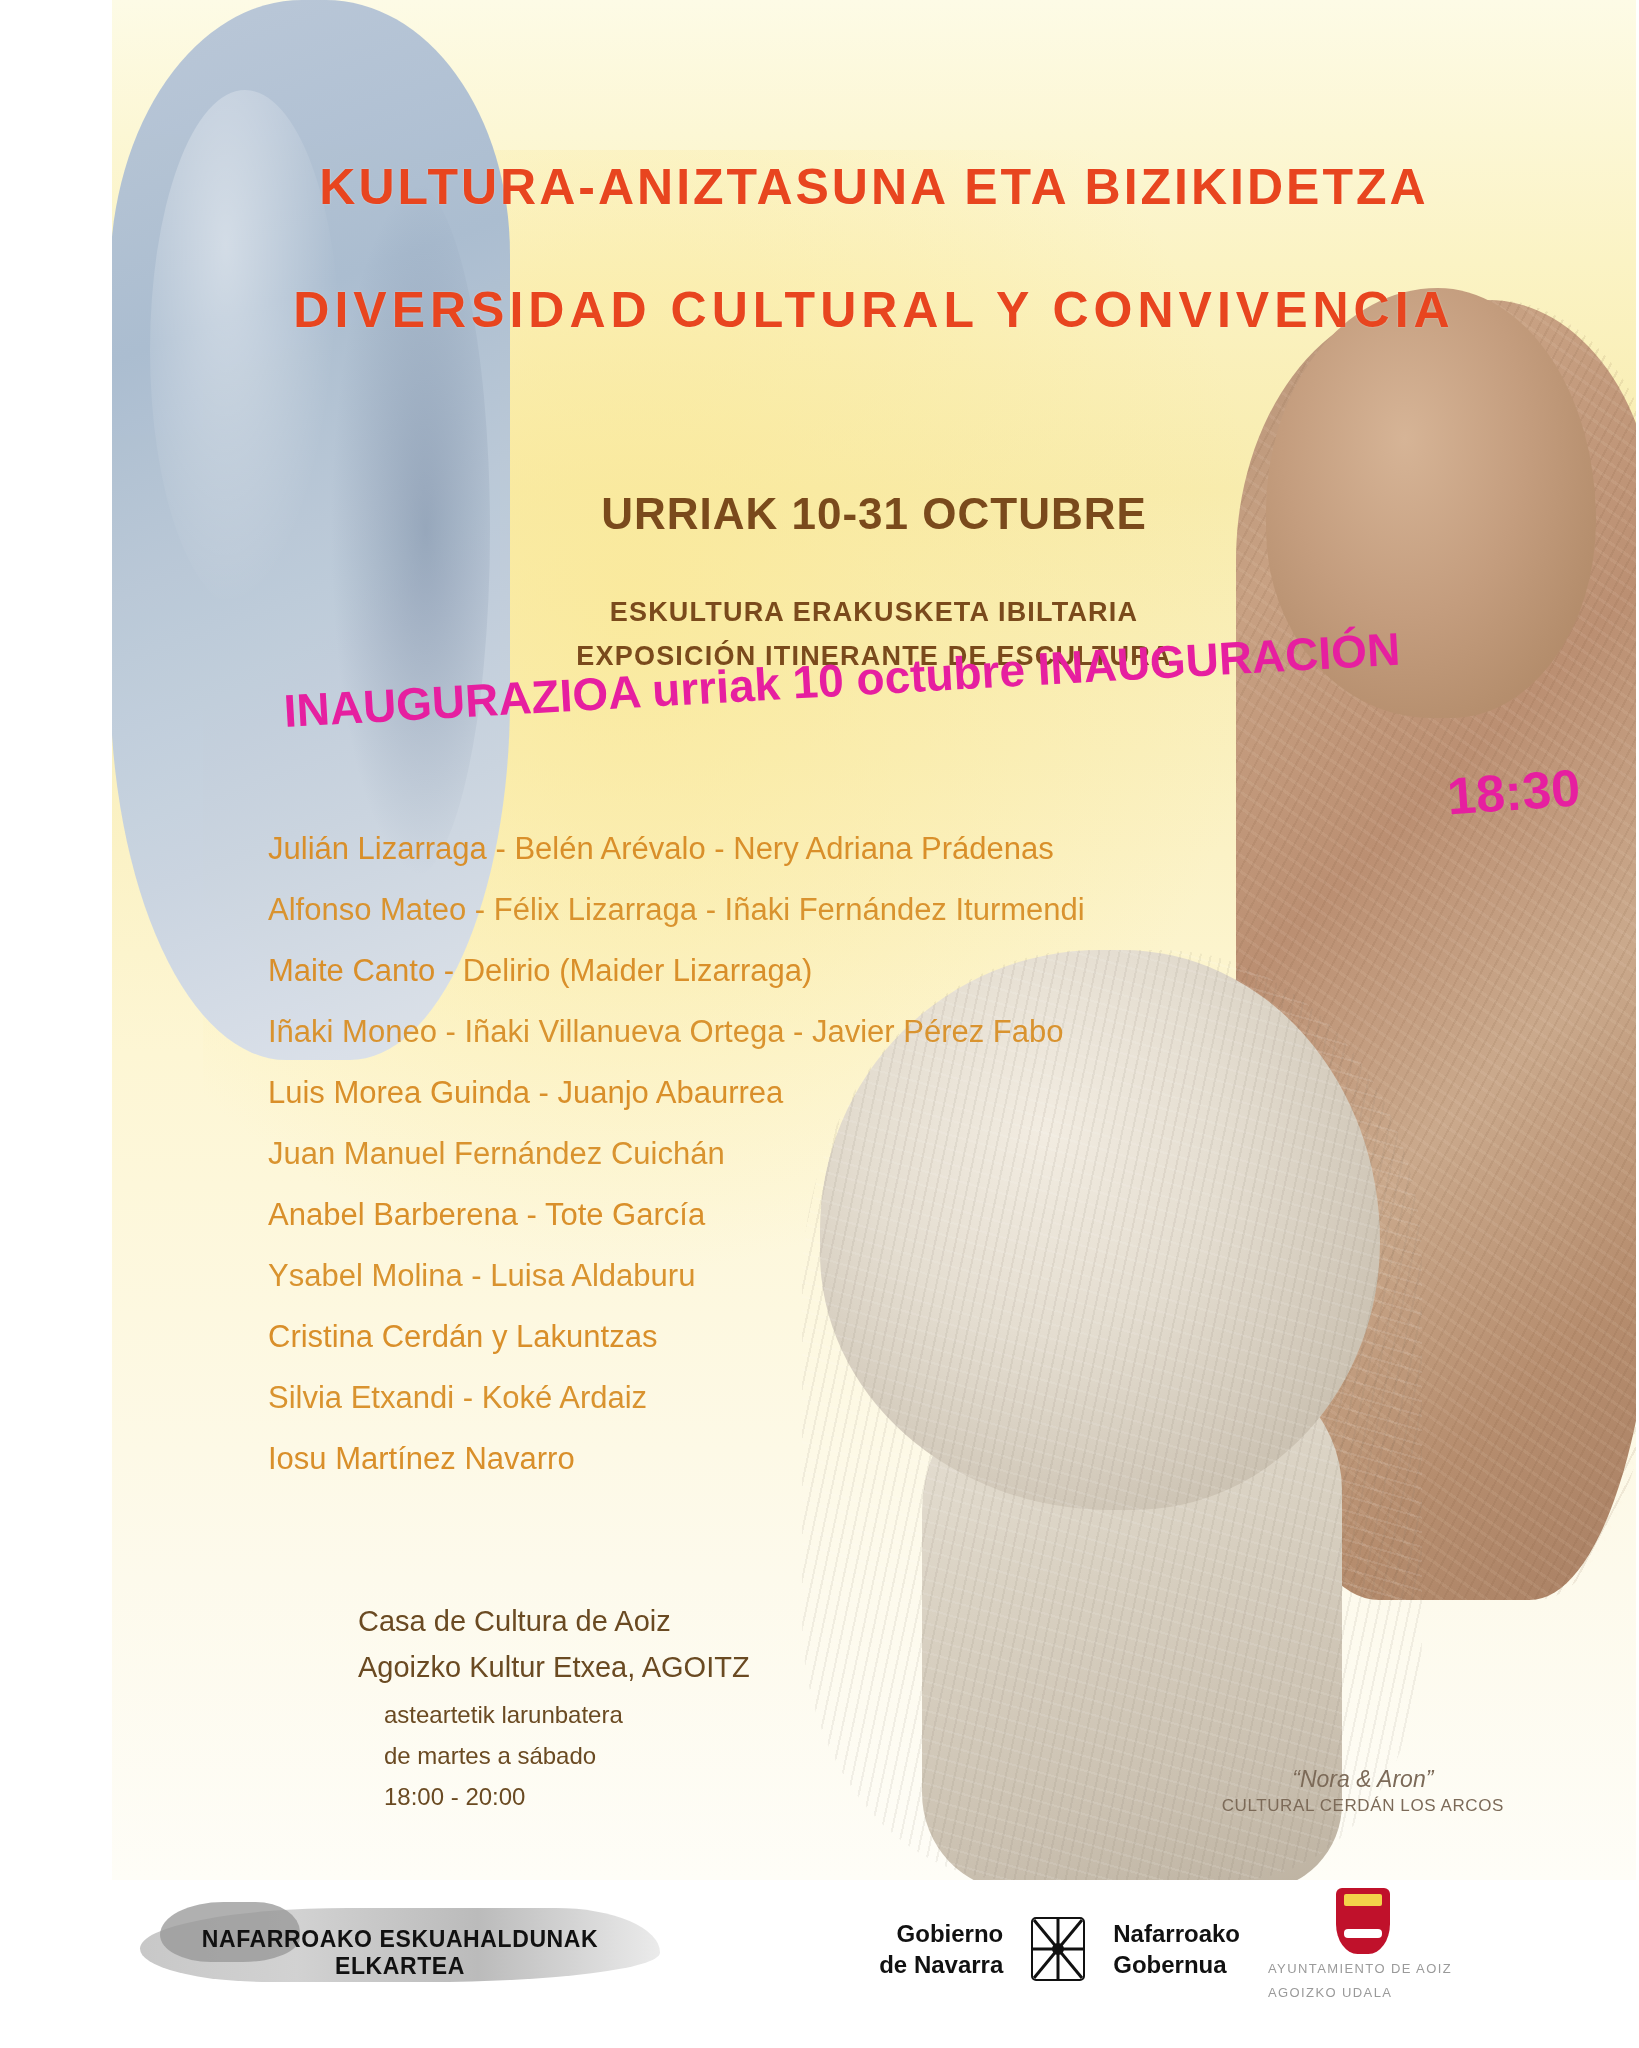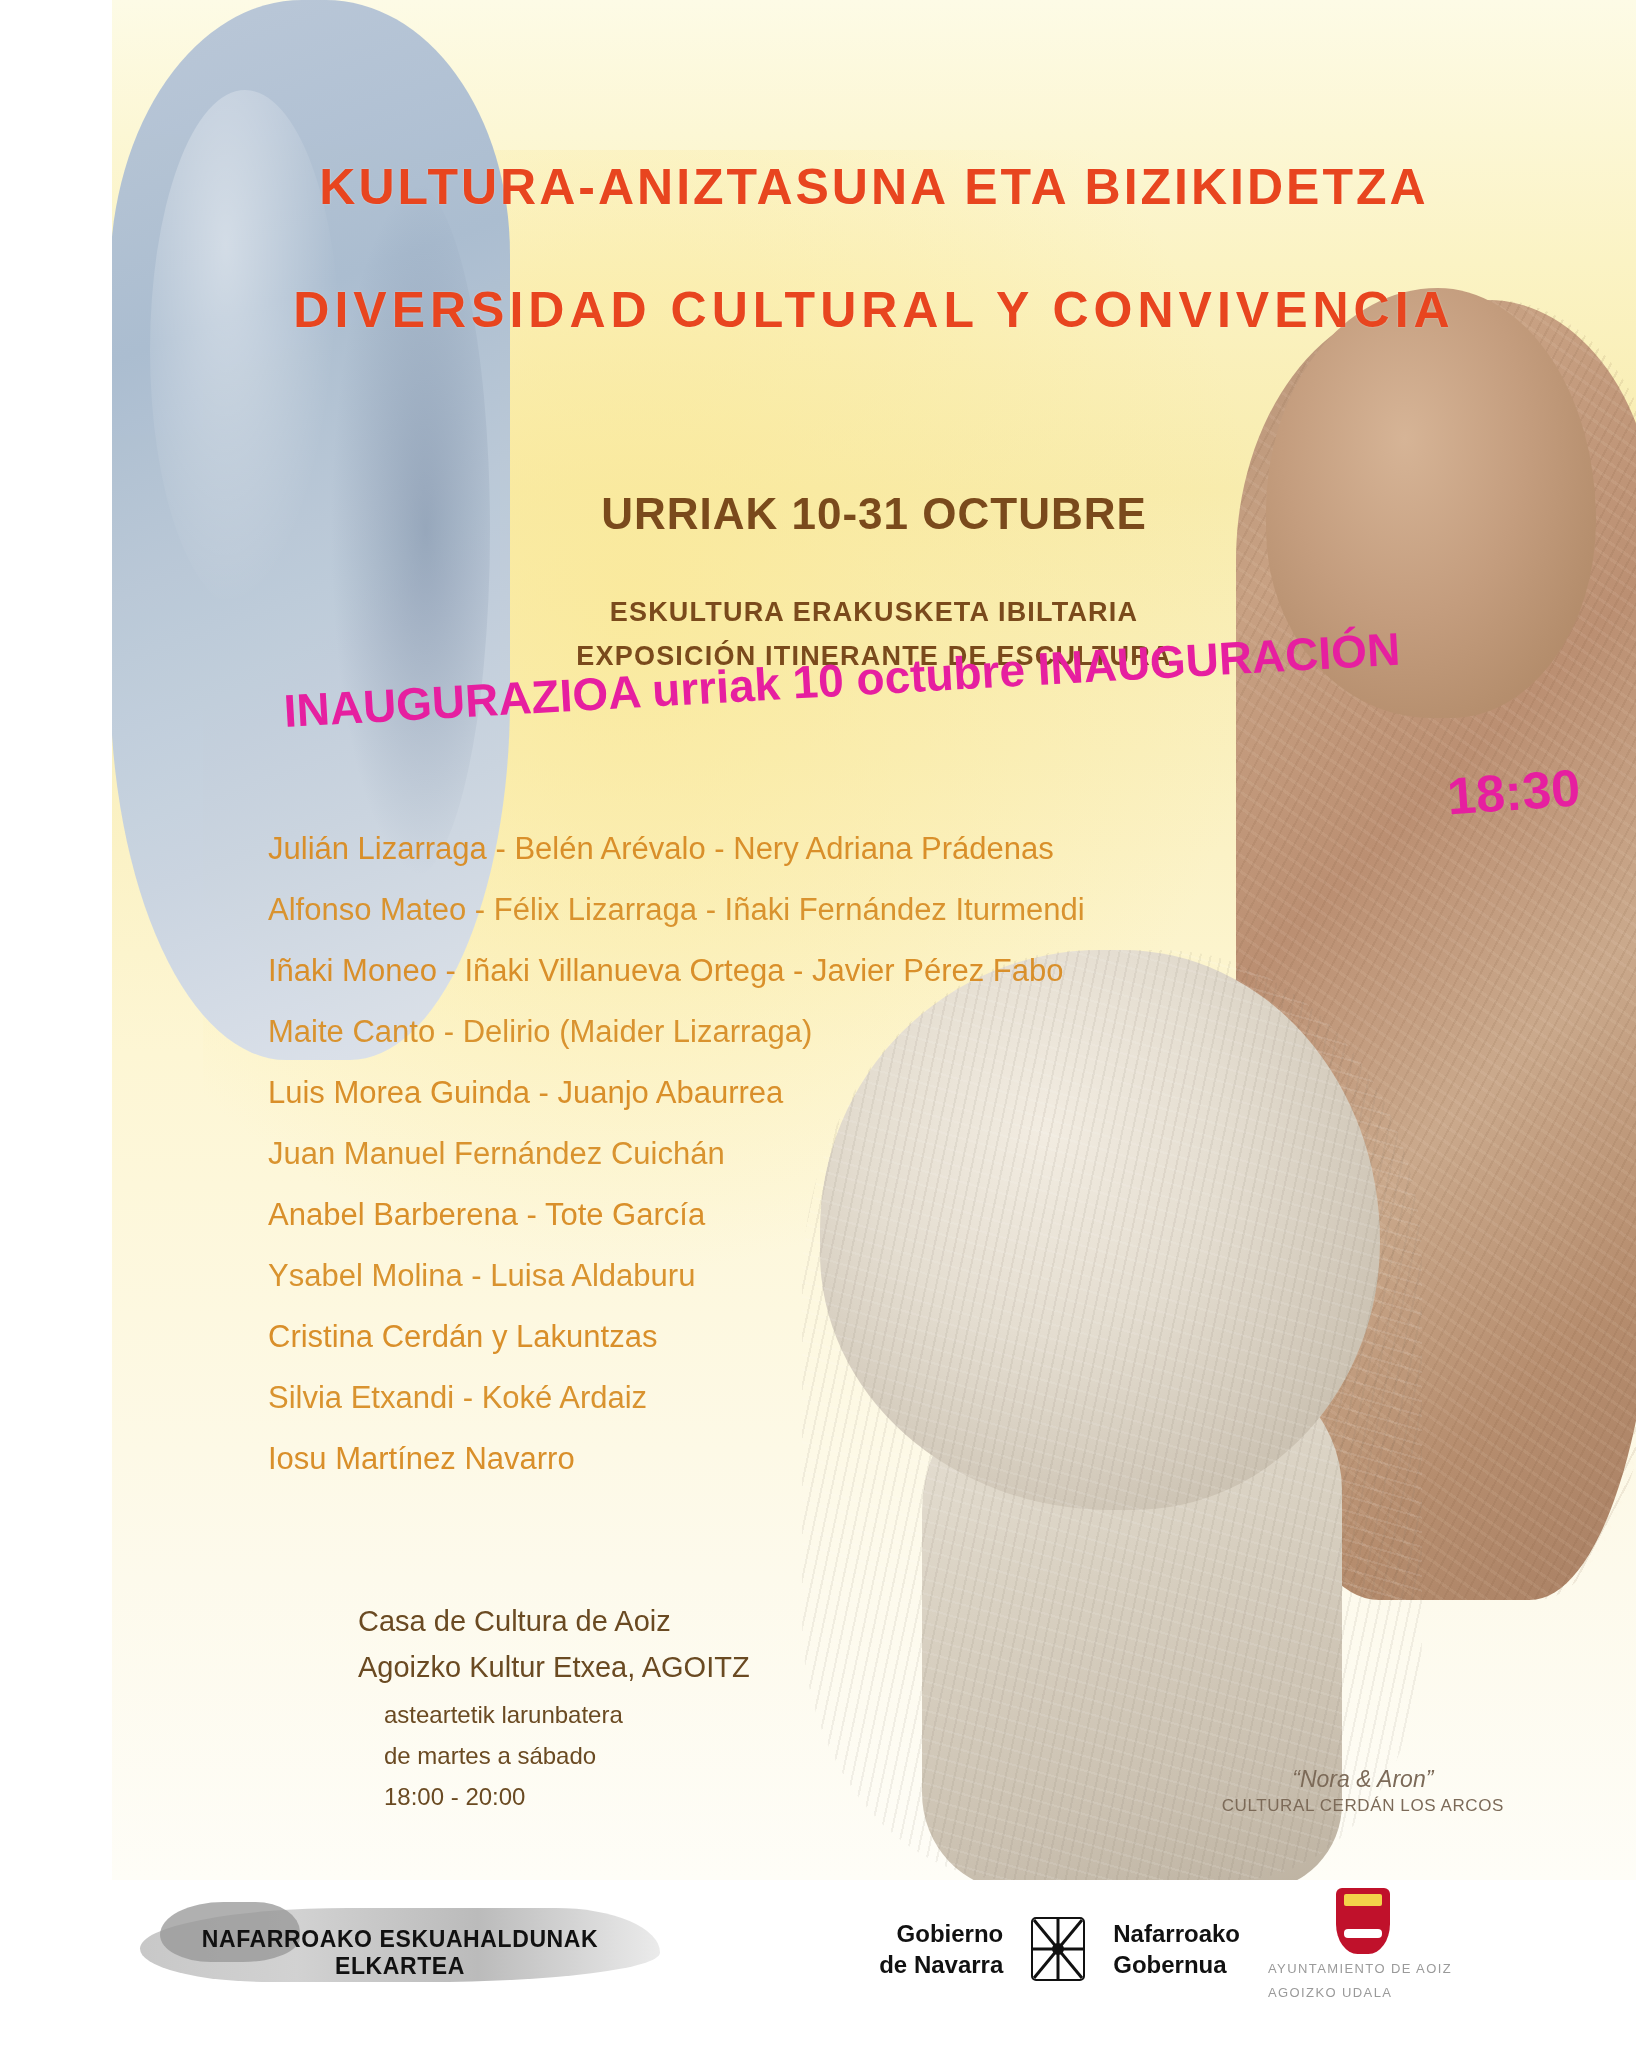--- a/index.html
+++ b/index.html
@@ -437,22 +437,22 @@
 
     <div id="subtitle-eu">ESKULTURA ERAKUSKETA IBILTARIA</div>
     <div id="subtitle-es">EXPOSICIÓN ITINERANTE DE ESCULTURA</div>
 
     <div id="inauguration">INAUGURAZIOA urriak 10 octubre INAUGURACIÓN</div>
     <div id="time">18:30</div>
 
     <div id="artists">
       <div class="artist-line">Julián Lizarraga - Belén Arévalo - Nery Adriana Prádenas</div>
       <div class="artist-line">Alfonso Mateo - Félix Lizarraga - Iñaki Fernández Iturmendi</div>
+      <div class="artist-line">Maite Canto - Delirio (Maider Lizarraga)</div>
       <div class="artist-line">Iñaki Moneo - Iñaki Villanueva Ortega - Javier Pérez Fabo</div>
-      <div class="artist-line">Maite Canto - Delirio (Maider Lizarraga)</div>
       <div class="artist-line">Luis Morea Guinda - Juanjo Abaurrea</div>
       <div class="artist-line">Juan Manuel Fernández Cuichán</div>
       <div class="artist-line">Anabel Barberena - Tote García</div>
       <div class="artist-line">Ysabel Molina - Luisa Aldaburu</div>
       <div class="artist-line">Cristina Cerdán y Lakuntzas</div>
       <div class="artist-line">Silvia Etxandi - Koké Ardaiz</div>
       <div class="artist-line">Iosu Martínez Navarro</div>
     </div>
 
     <div id="venue">

